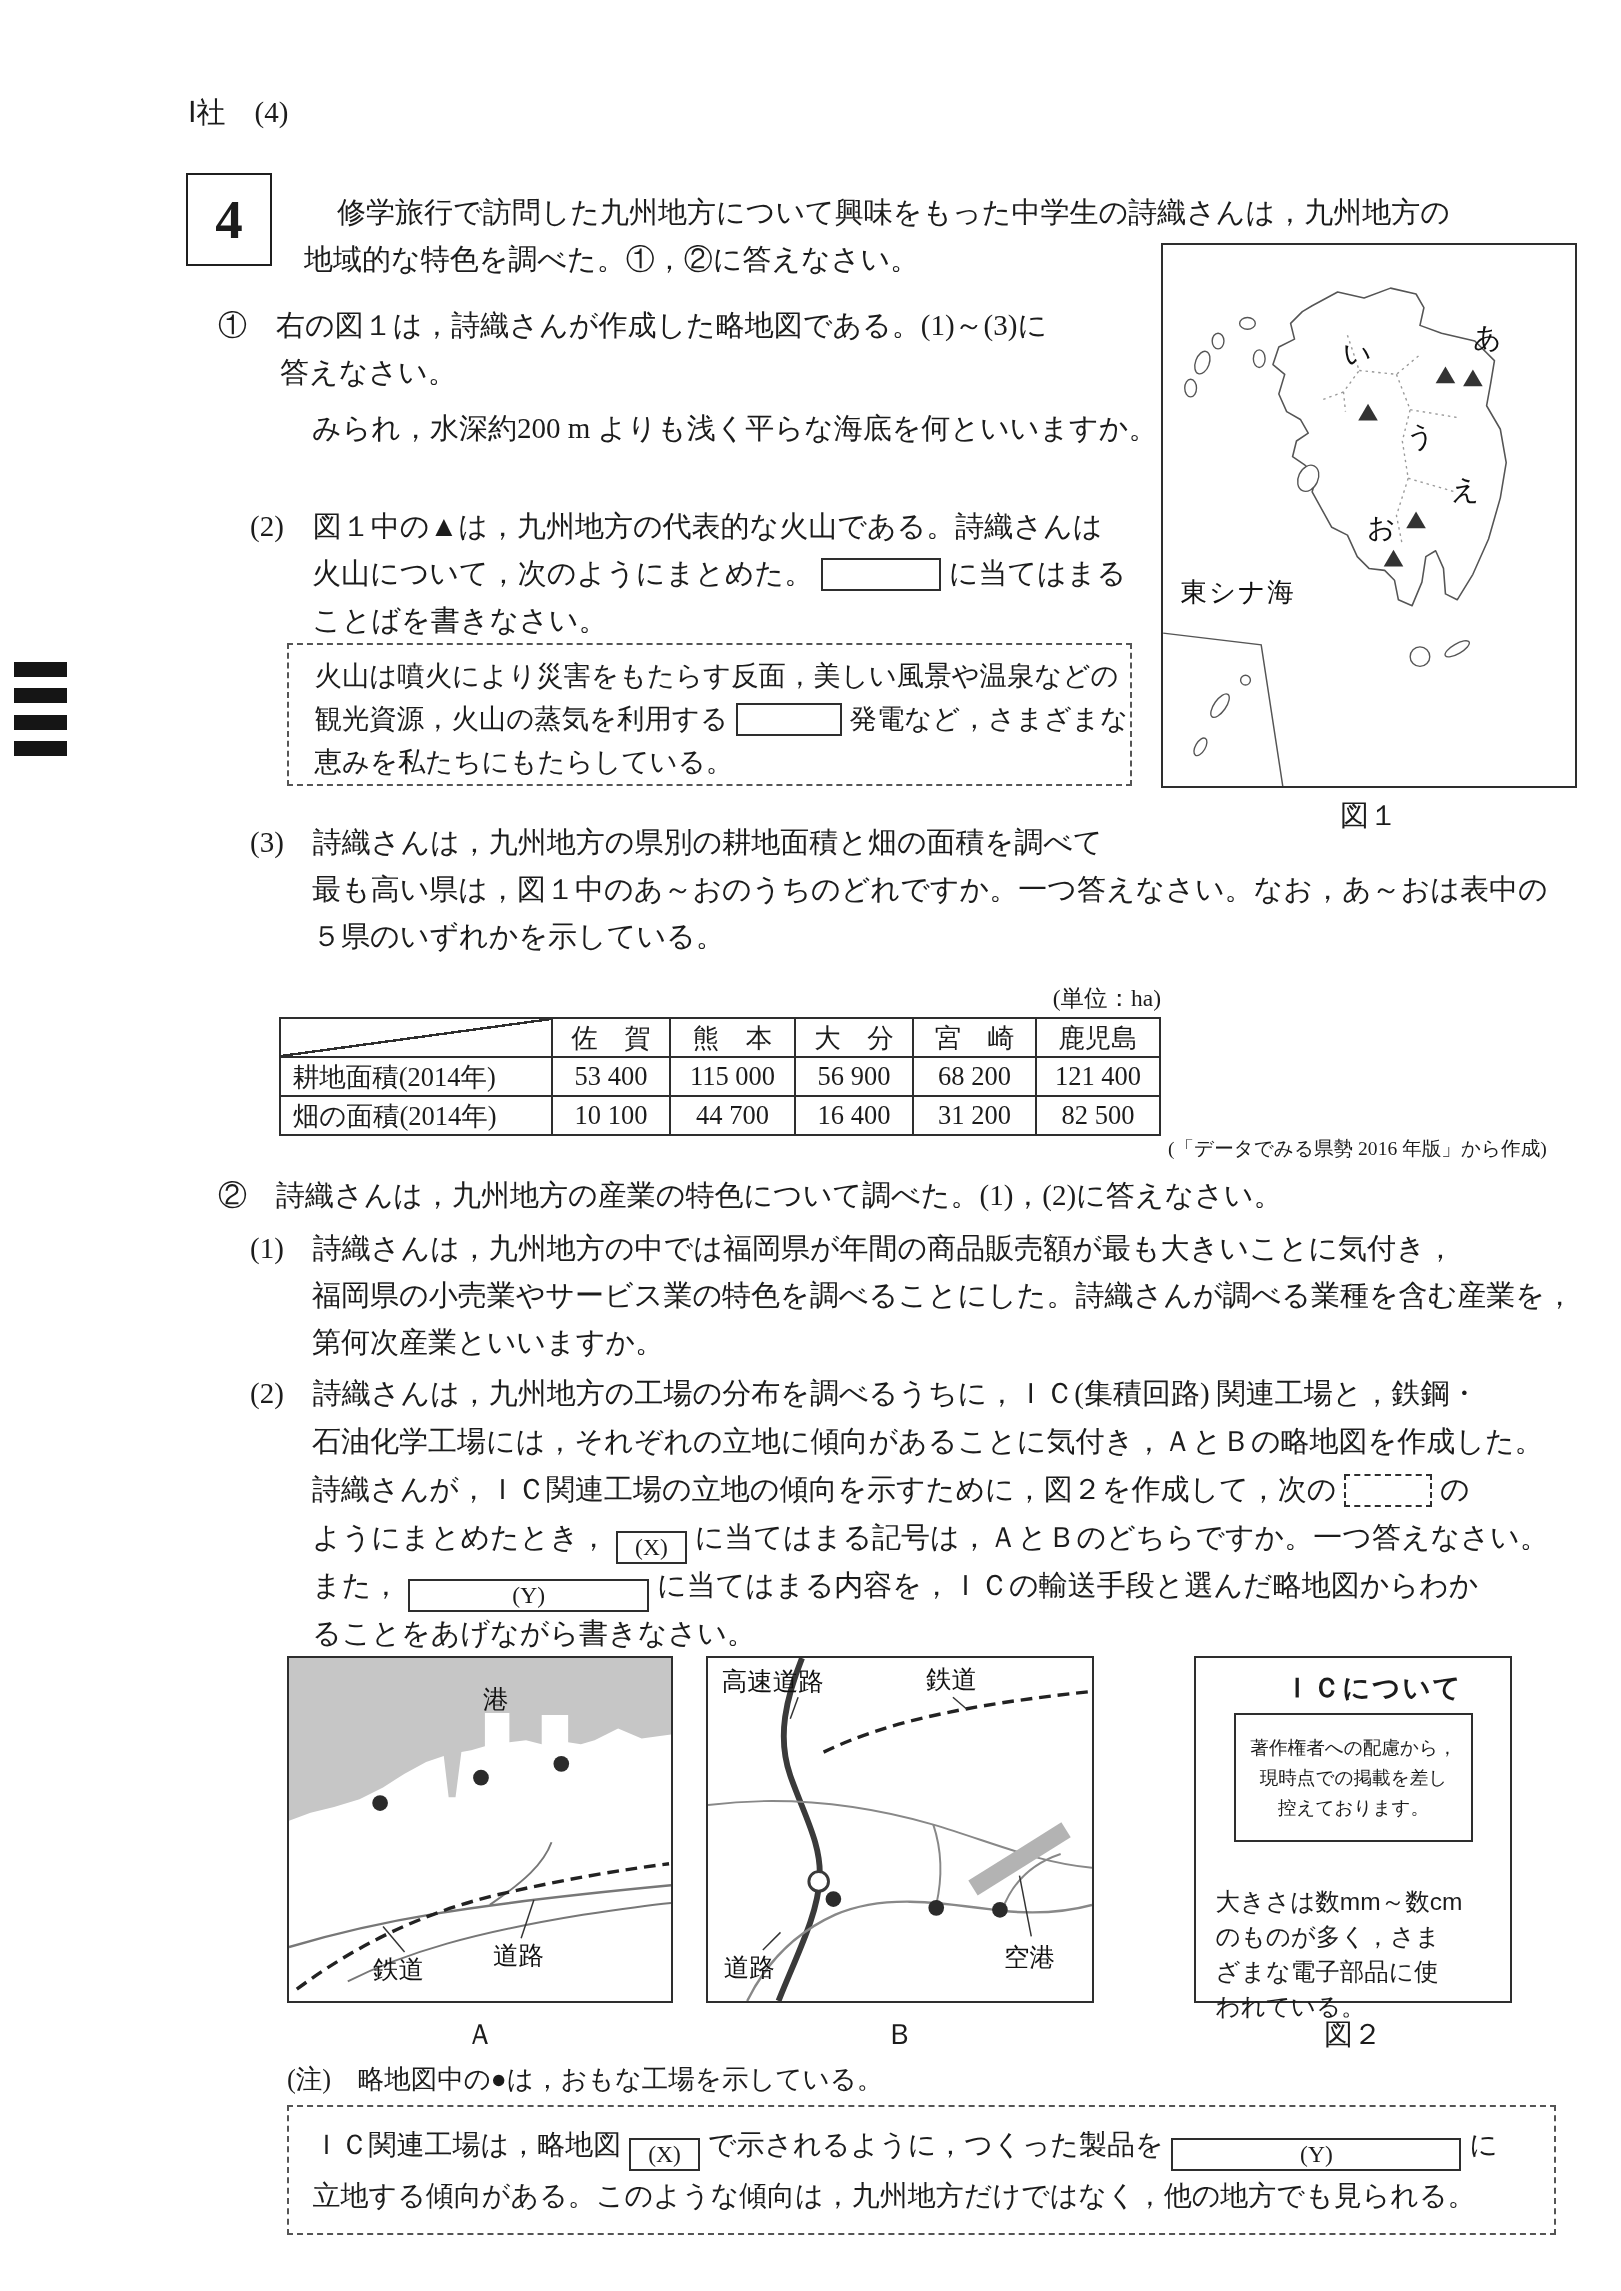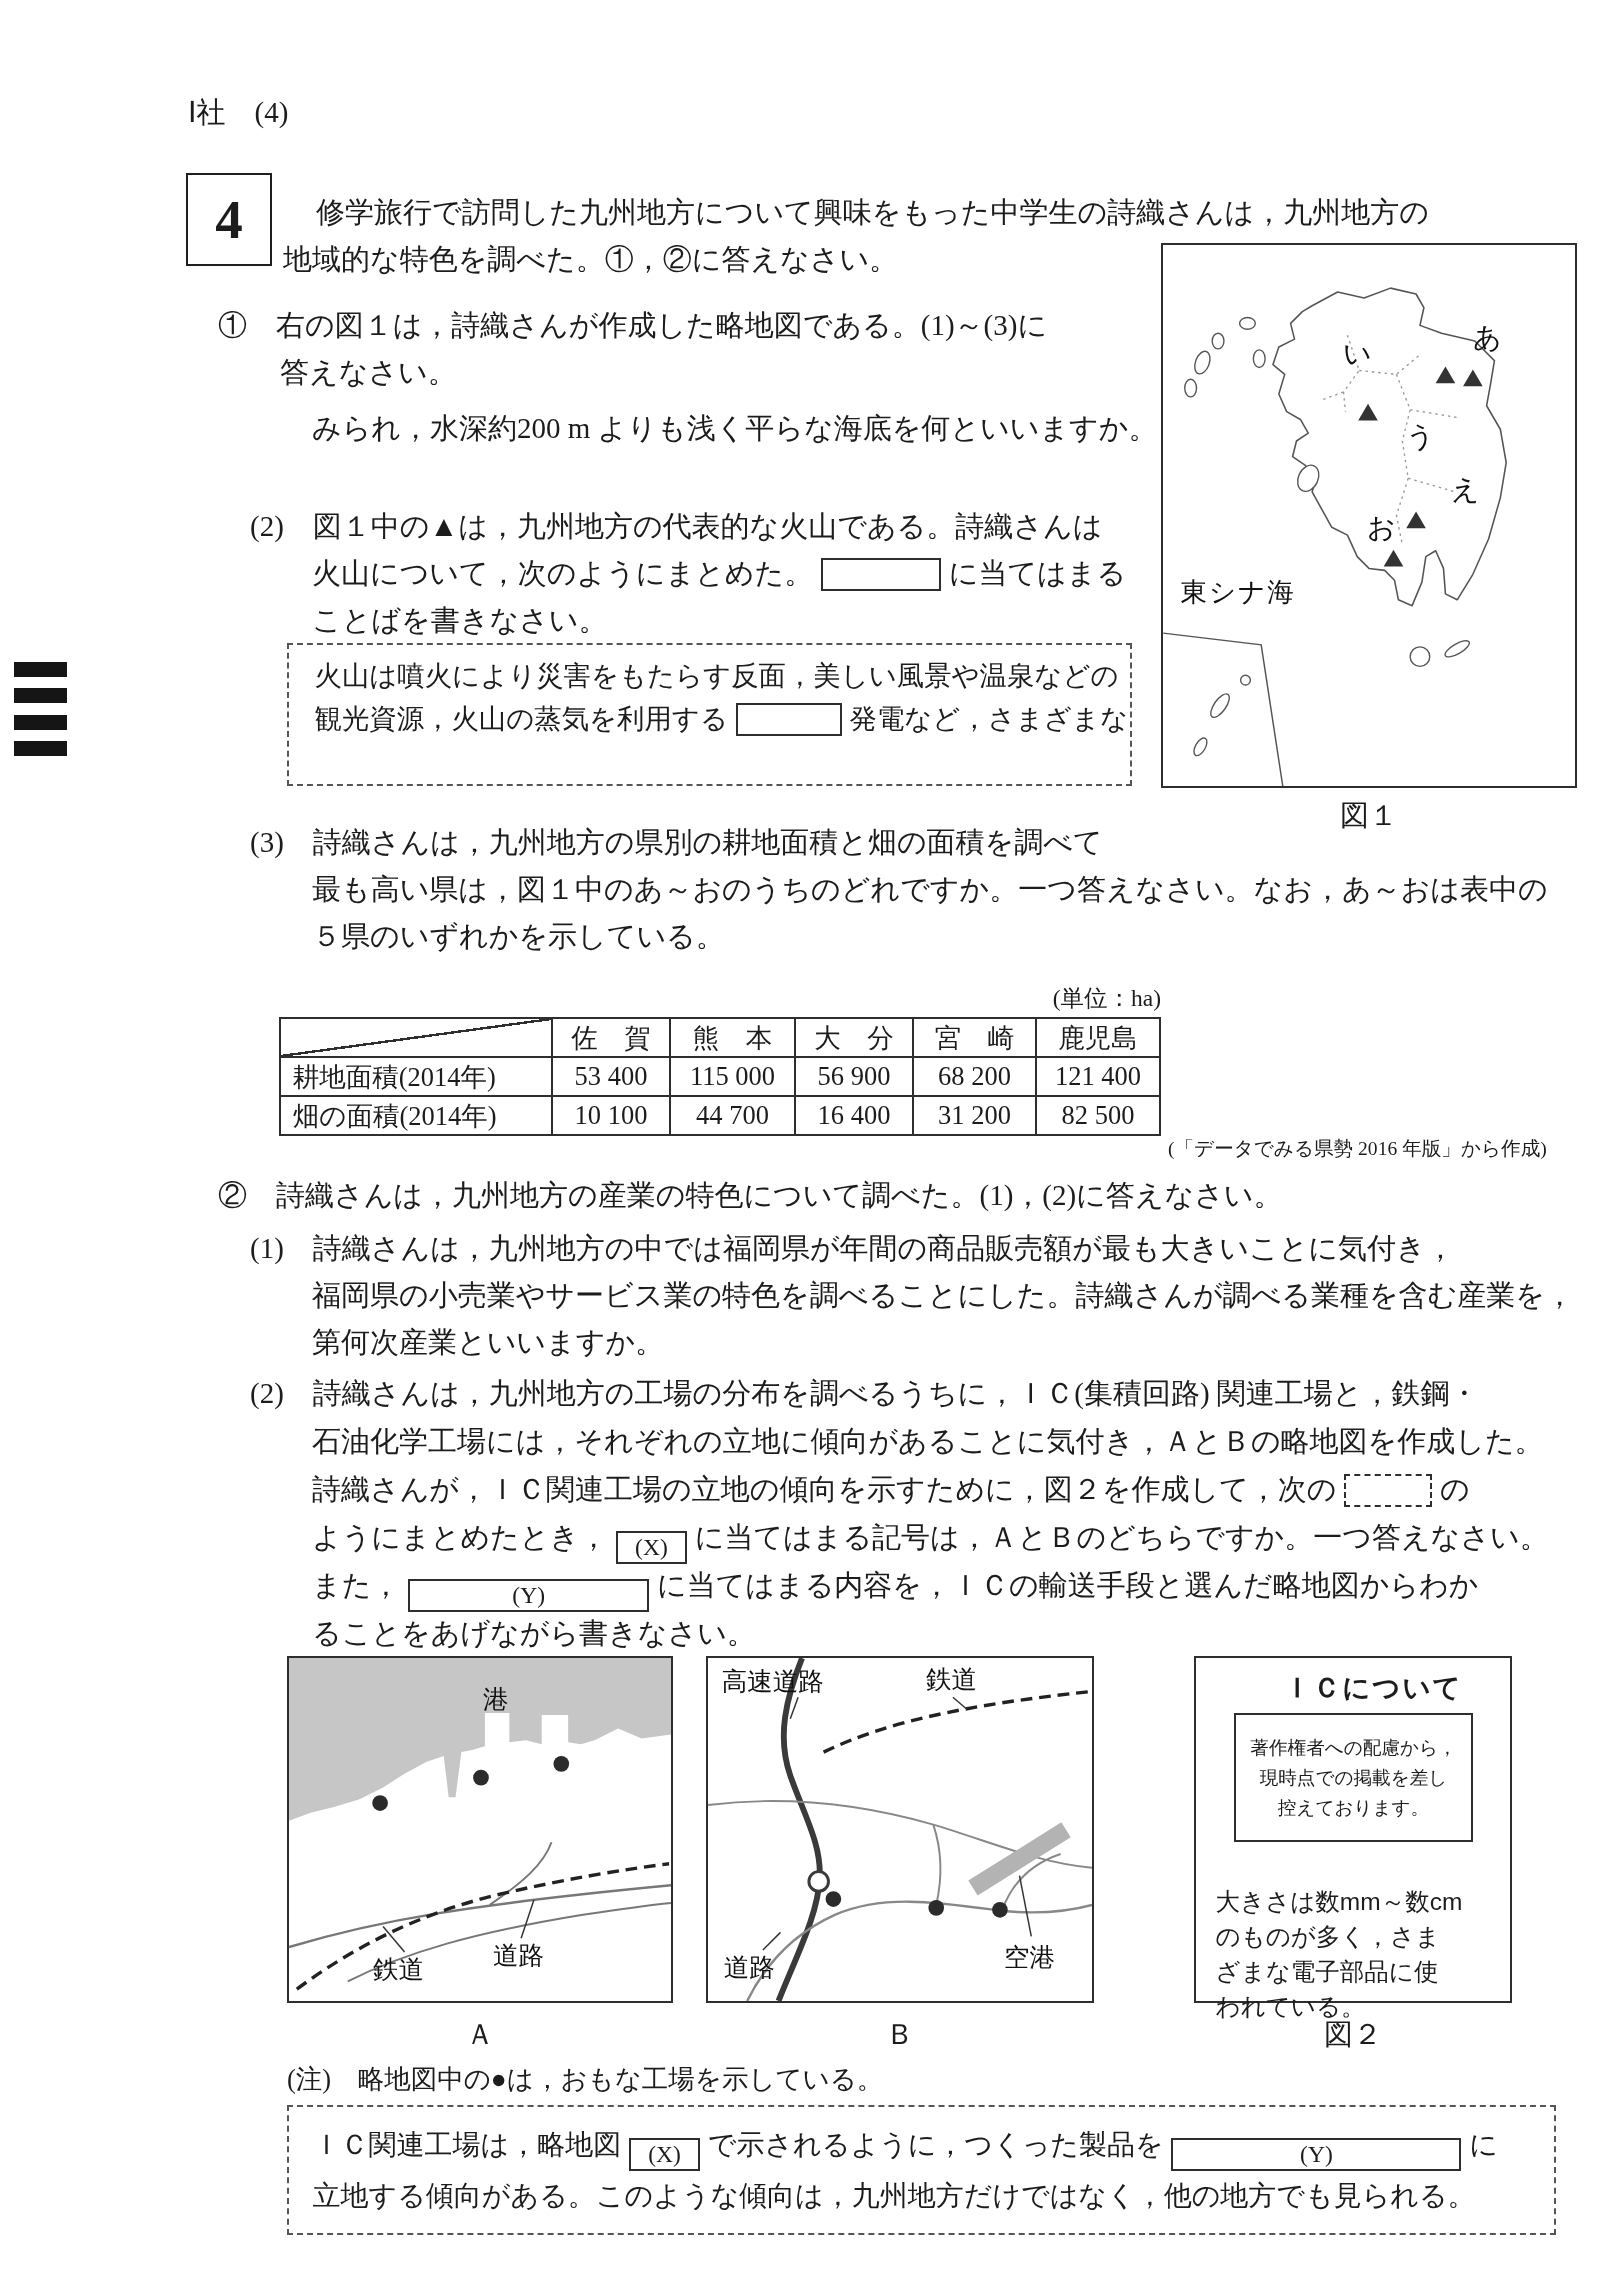--- a/index.html
+++ b/index.html
@@ -65,21 +65,21 @@
   <div class="regmark" style="top:688px"></div>
   <div class="regmark" style="top:715px"></div>
   <div class="regmark" style="top:741px"></div>
 
   <div class="abs" style="left:188px; top:93px;">Ⅰ社　(4)</div>
 
   <div class="q4box">
     <span>4</span>
   </div>
 
-  <div class="abs" style="left:283px; top:189px;">
+  <div class="abs" style="left:304px; top:189px;">
     <div class="line ind1">修学旅行で訪問した九州地方について興味をもった中学生の詩織さんは，九州地方の</div>
     <div class="line">地域的な特色を調べた。①，②に答えなさい。</div>
   </div>
 
   <div class="abs" style="left:218px; top:302px;">
     <div class="line">①　右の図１は，詩織さんが作成した略地図である。(1)～(3)に</div>
     <div class="line ind">答えなさい。</div>
   </div>
 
   <div class="abs" style="left:250px; top:405px;">
@@ -92,20 +92,21 @@
       <span>火山について，次のようにまとめた。</span><span class="blank" style="width:120px"></span><span>に当てはまる</span>
     </div>
     <div class="line ind">ことばを書きなさい。</div>
   </div>
 
   <div class="abs dashedbox" style="left:287px; top:643px; width:845px; height:143px; padding:9.8px 25.5px;">
     <div class="line">火山は噴火により災害をもたらす反面，美しい風景や温泉などの</div>
     <div class="line">
       <span>観光資源，火山の蒸気を利用する</span><span class="blank" style="width:106px"></span><span>発電など，さまざまな</span>
     </div>
+    <div class="line">恵みを私たちにもたらしている。</div>
   </div>
 
   <div class="abs" style="left:250px; top:819px;">
     <div class="line">(3)　詩織さんは，九州地方の県別の耕地面積と畑の面積を調べて</div>
     <div class="line ind">最も高い県は，図１中のあ～おのうちのどれですか。一つ答えなさい。なお，あ～おは表中の</div>
     <div class="line ind">５県のいずれかを示している。</div>
   </div>
 
   <div class="abs small" style="left:965px; top:982px; width:196px; text-align:right;">(単位：ha)</div>
 

